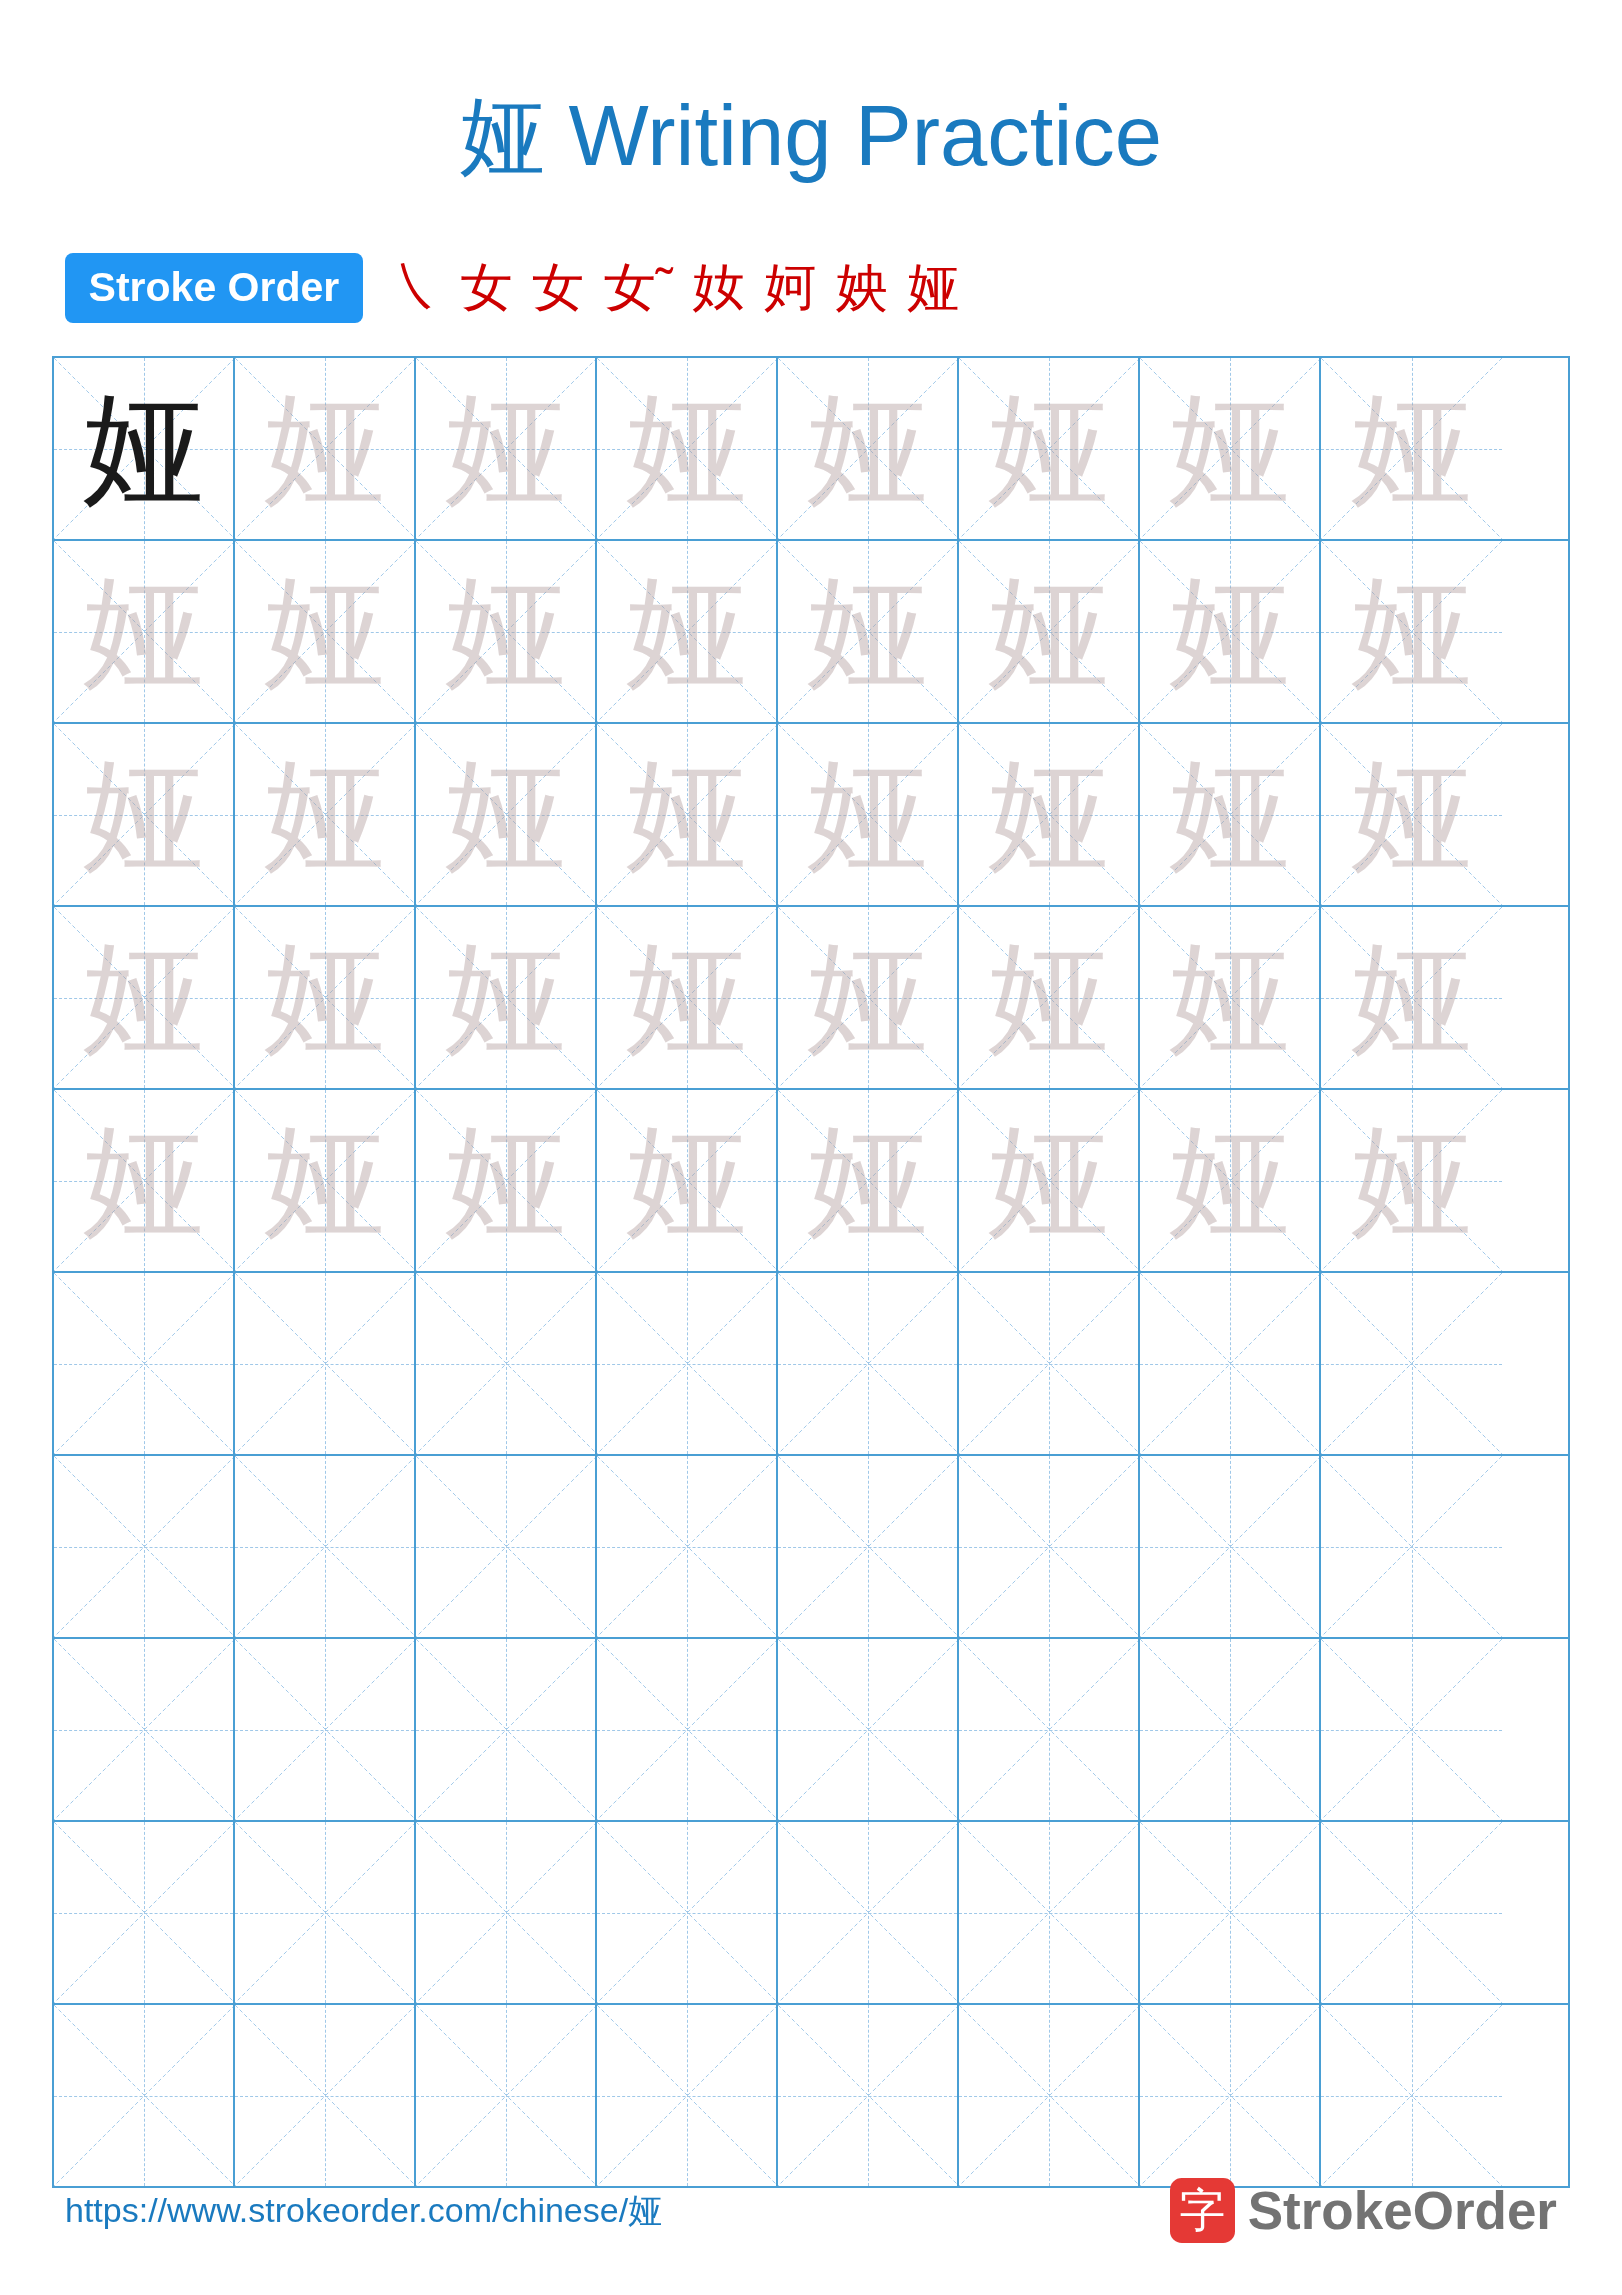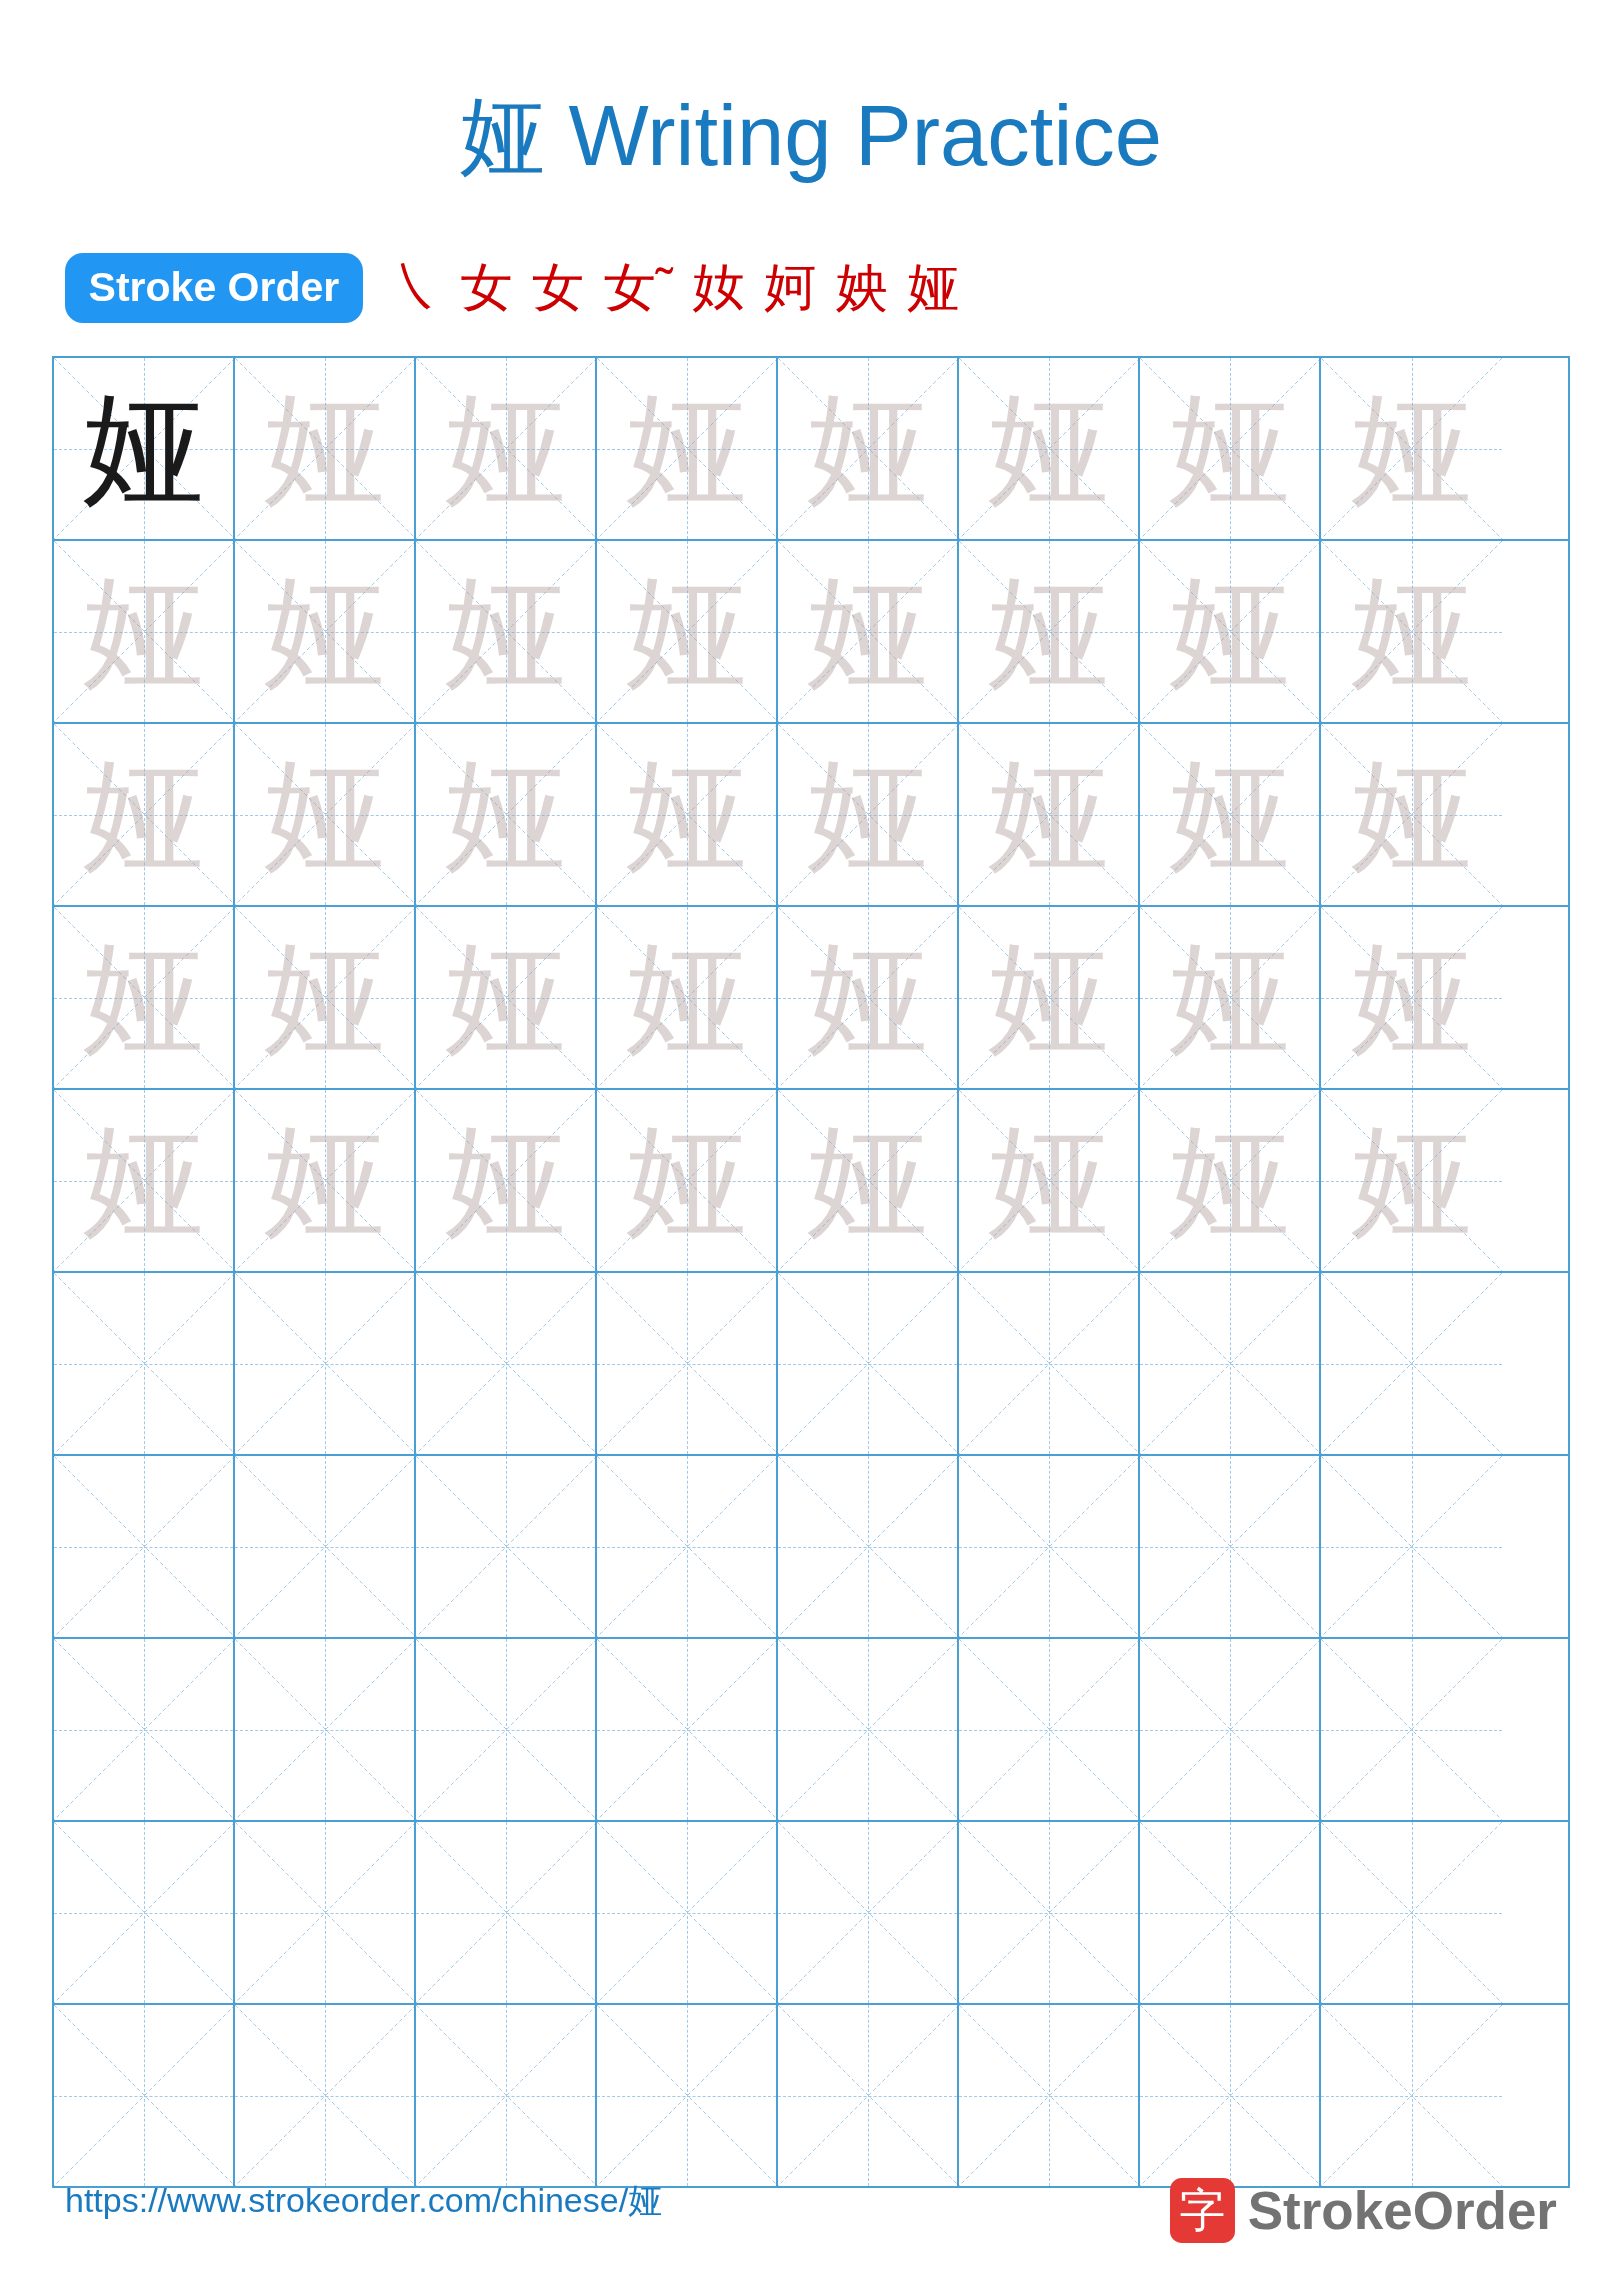--- a/index.html
+++ b/index.html
@@ -26,21 +26,21 @@
       display: flex;
       align-items: center;
       padding: 19.6px 65px 33px 65px;
       gap: 26px;
     }
 
     .stroke-order-badge {
       background: #2196F3;
       color: white;
       padding: 11.8px 23.6px;
-      border-radius: 18px;
+      border-radius: 8px;
       font-size: 41px;
       font-weight: bold;
       white-space: nowrap;
     }
 
     .stroke-order-chars {
       display: flex;
       align-items: center;
       gap: 19.6px;
       font-size: 52px;
@@ -125,20 +125,21 @@
     .cell-char.light {
       color: rgba(180, 160, 160, 0.45);
     }
 
     .footer {
       position: absolute;
       bottom: 52px;
       left: 0;
       right: 0;
       display: flex;
+      align-items: center;
       justify-content: space-between;
       padding: 0 65px;
     }
 
     .footer-url {
       color: #1a7abf;
       font-size: 34px;
       text-decoration: none;
     }
 

